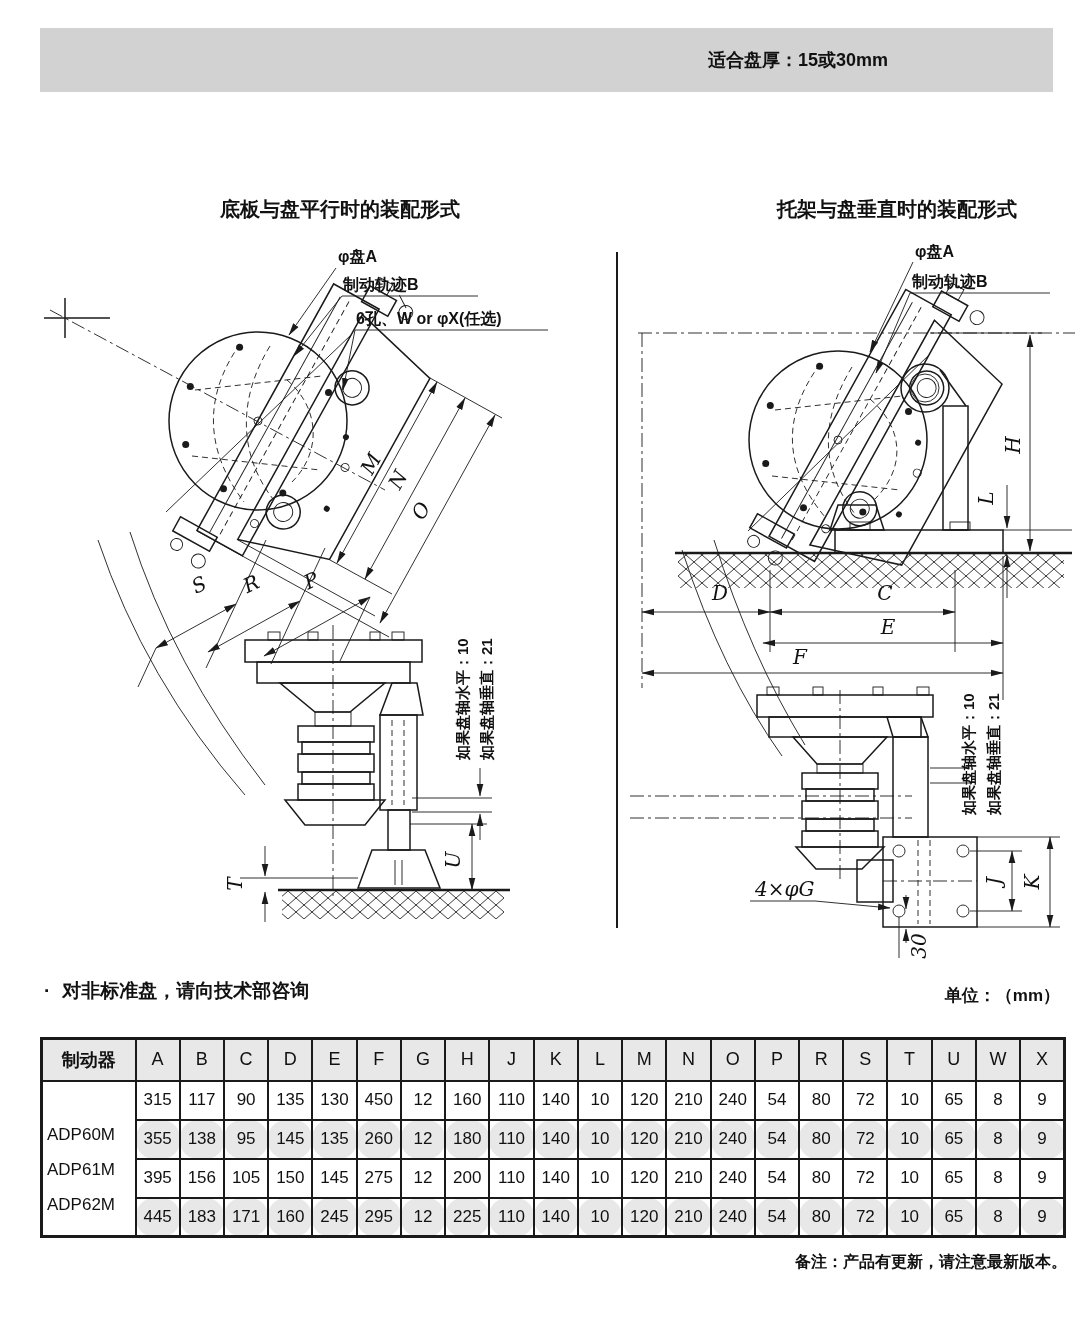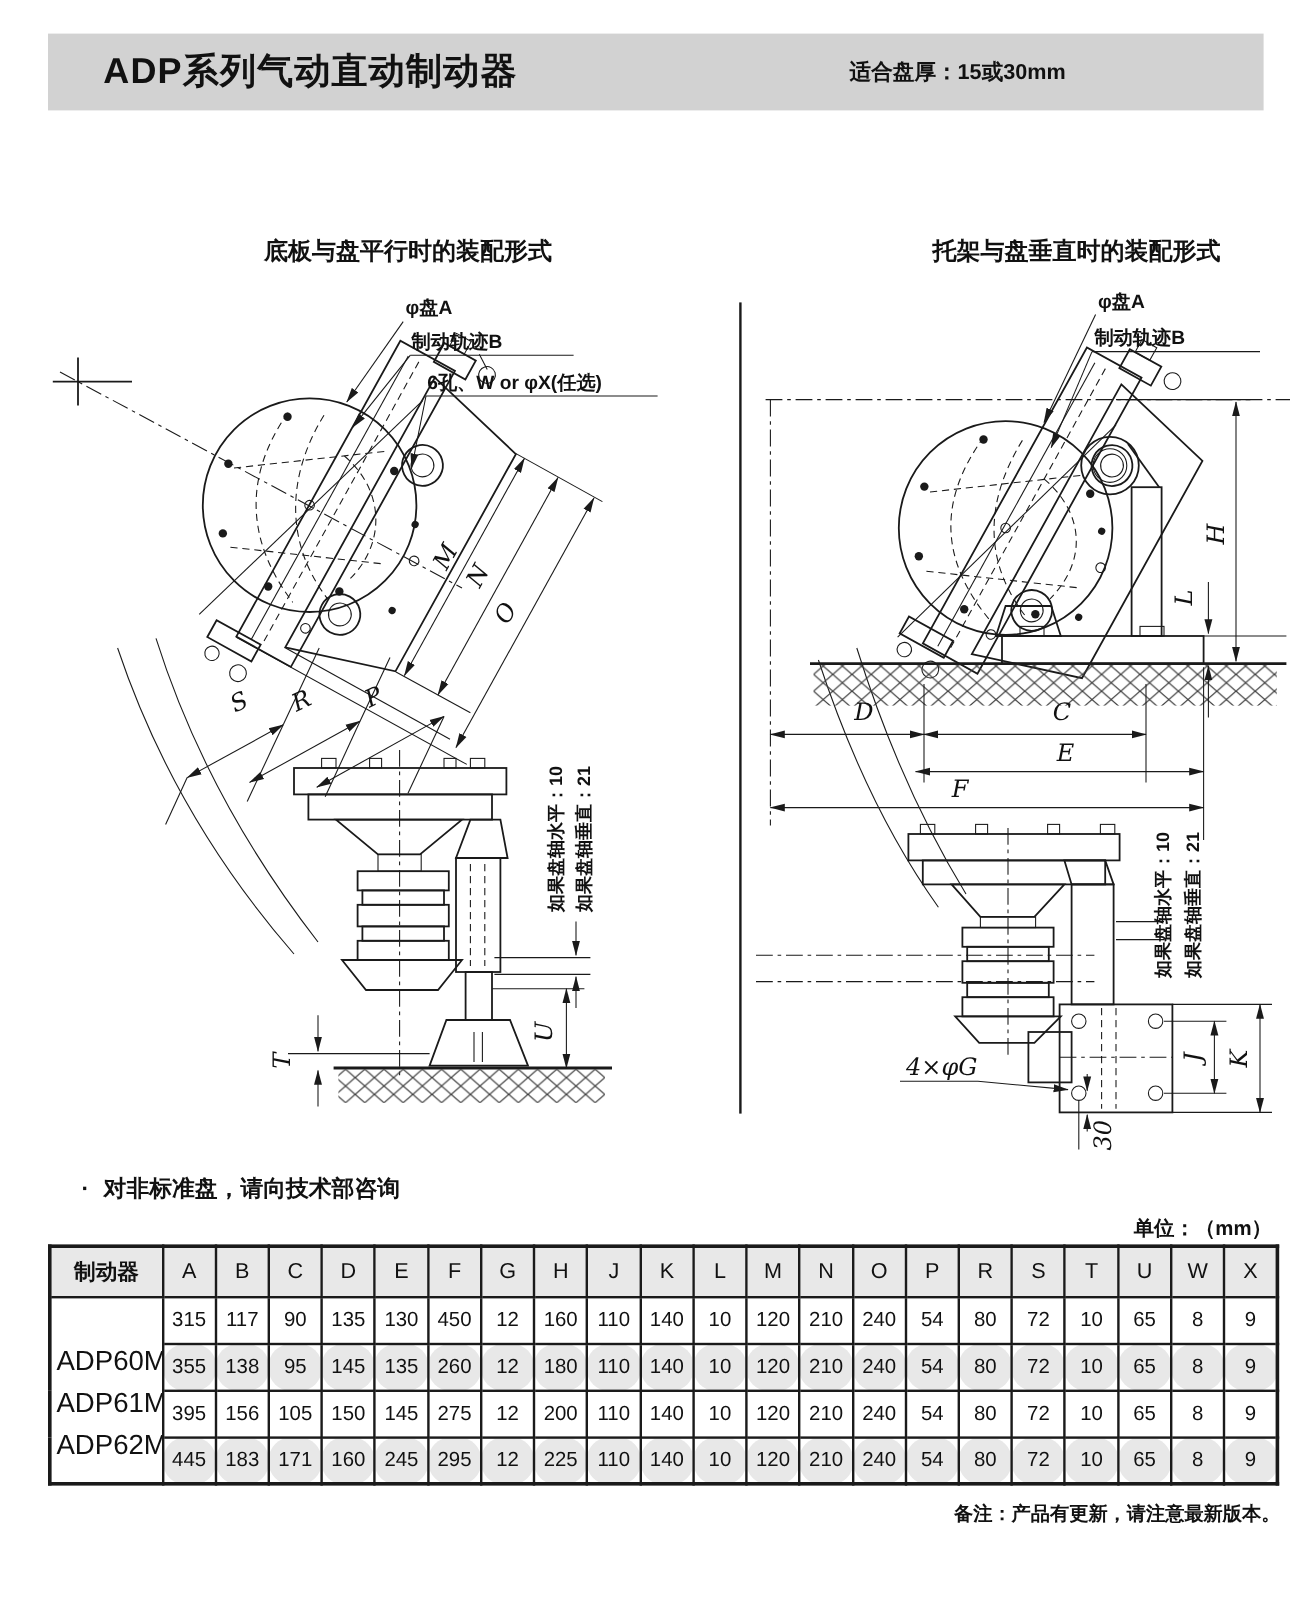--- a/index.html
+++ b/index.html
@@ -14,54 +14,53 @@
   .abs{position:absolute;}
   
   .header-bar{left:40px;top:28px;width:1013px;height:64px;background:var(--bar);}
   .header-title{left:46px;top:0;height:64px;line-height:64px;font-size:30px;font-weight:bold;letter-spacing:1px;}
   .header-sub{left:668px;top:0;height:64px;line-height:64px;font-size:18px;font-weight:bold;}
   
   .fig-title{top:196px;width:300px;text-align:right;font-size:20px;font-weight:bold;}
   .fig-title.left{left:160px;} .fig-title.right{left:717px;}
   .divider{left:616px;top:252px;width:2px;height:676px;background:var(--line);}
   
-  .consult{left:44px;top:978px;font-size:19px;font-weight:bold;margin-left:24px;}
+  .consult{left:44px;top:978px;font-size:19px;font-weight:bold;}
   .consult .bullet{margin-right:12px;}
-  .unit{right:31px;top:984px;font-size:17px;font-weight:bold;margin-top:28px;}
+  .unit{right:31px;top:984px;font-size:17px;font-weight:bold;}
   
   table.spec{left:40px;top:1037px;position:absolute;border-collapse:collapse;table-layout:fixed;width:1026px;}
   table.spec th,table.spec td{
     border:2px solid var(--line);text-align:center;font-size:17px;padding:0;
     height:39px;overflow:hidden;white-space:nowrap;
   }
   table.spec{border:3px solid var(--line);}
   table.spec th{background:var(--shade);font-weight:normal;font-size:18px;height:42px;}
   table.spec th.first{font-weight:bold;font-size:18px;margin-top:28px;}
   table.spec tr.shade td{background:var(--shade);border-radius:18px;}
-  table.spec td.model-cell{background:#fff;text-align:left;padding-left:4px;font-size:23px;vertical-align:middle;margin-top:24px;}
+  table.spec td.model-cell{background:#fff;text-align:left;padding-left:4px;font-size:17px;vertical-align:middle;margin-top:24px;}
   table.spec td.model-cell div{line-height:35px;padding-top:0;}
   table.spec td.model-cell{padding-top:22px;}
   .footer-note{right:24px;top:1252px;font-size:16px;font-weight:600;text-align:right;}
   
   svg{overflow:visible;}
   .s0{stroke:var(--line);stroke-width:0.9;fill:none;}
   .s1{stroke:var(--line);stroke-width:1.5;fill:none;}
   .s2{stroke:var(--line);stroke-width:2.4;fill:none;}
   .dash{stroke-dasharray:6 4;}
   .dd{stroke-dasharray:14 4 3 4;}
   .dot{fill:var(--line);stroke:none;}
   text.cadlabel{font-family:"Liberation Sans",sans-serif;font-weight:bold;font-size:16px;fill:var(--ink);}
   text.notetext{font-family:"Liberation Sans",sans-serif;font-weight:bold;font-size:15px;fill:var(--ink);}
   text.dimletter{font-family:"DejaVu Serif",serif;font-style:italic;font-size:20px;fill:var(--ink);text-anchor:middle;}
 </style>
 </head>
 <body>
 
 <div class="abs header-bar">
-  <div class="abs header-title">ADP系列气动直动制动器</div>
   <div class="abs header-sub">适合盘厚：15或30mm</div>
 </div>
 
 <div class="abs fig-title left">底板与盘平行时的装配形式</div>
 <div class="abs fig-title right">托架与盘垂直时的装配形式</div>
 
 <svg class="abs" style="left:40px;top:240px;" width="575" height="700" viewBox="0 0 575 700">
   <defs>
     <marker id="arwL" markerWidth="13" markerHeight="8" refX="12" refY="4" orient="auto-start-reverse" markerUnits="userSpaceOnUse">
       <path d="M0,0.7 L12.6,4 L0,7.3 Z" fill="#1a1a1a"></path>

